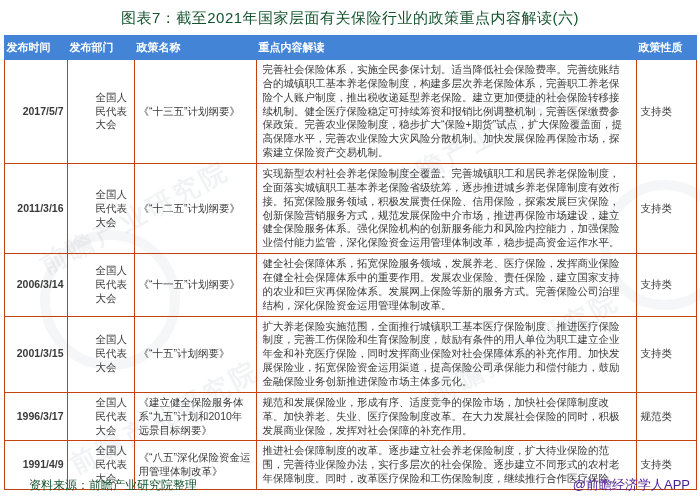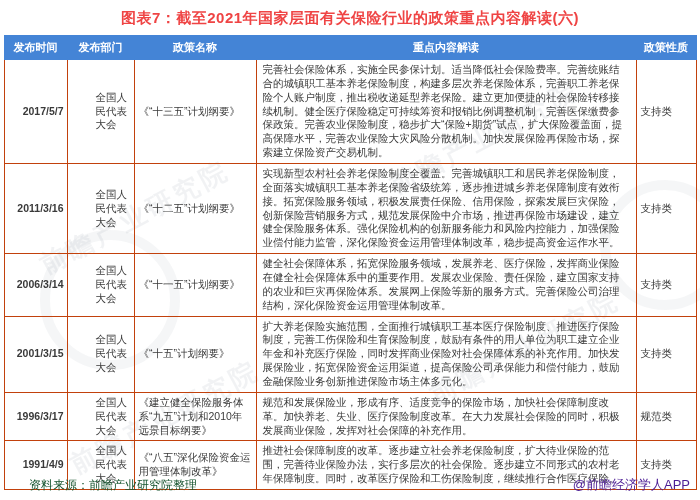--- a/index.html
+++ b/index.html
@@ -14,32 +14,32 @@
   .wm-text{
     position:absolute;font-size:26px;font-weight:bold;color:#9aa4ad;
     opacity:0.13;transform:rotate(-28deg);white-space:nowrap;letter-spacing:4px;
   }
   .wm-circle{
     position:absolute;border:10px solid #9aa4ad;border-radius:50%;opacity:0.10;
   }
   
   .title{
     position:relative;z-index:2;margin:9px 10px 7px 10px;text-align:center;
-    font-size:15px;font-weight:bold;color:#ef4444;letter-spacing:0.5px;
+    font-size:15px;font-weight:normal;color:#14532d;letter-spacing:0.5px;
   }
   
   table{
     position:relative;z-index:2;border-collapse:collapse;table-layout:fixed;
     margin:0 auto;width:692px;background:transparent;
   }
   col.c1{width:63px;} col.c2{width:67px;} col.c3{width:122px;} col.c4{width:380px;} col.c5{width:60px;}
   thead th{
     background:#4484d6;color:#ffffff;font-size:11px;font-weight:bold;
     padding:4px 2px;border:1px solid #4484d6;border-left:1px solid rgba(255,255,255,0.65);
-    text-align:center;
+    text-align:left;
   }
   thead th:first-child{border-left:1px solid #4484d6;}
   tbody td{
     border:1px solid #c2410c;font-size:10.5px;color:#3a3a3a;
     vertical-align:middle;line-height:1.32;padding:2px 4px;background:rgba(255,255,255,0.0);
   }
   td.c-date{text-align:right;padding-right:3px;white-space:nowrap;font-weight:bold;}
   td.c-dept{text-align:left;padding-left:28px;}
   td.c-policy{text-align:left;}
   td.c-content{text-align:left;padding:3px 6px;}

